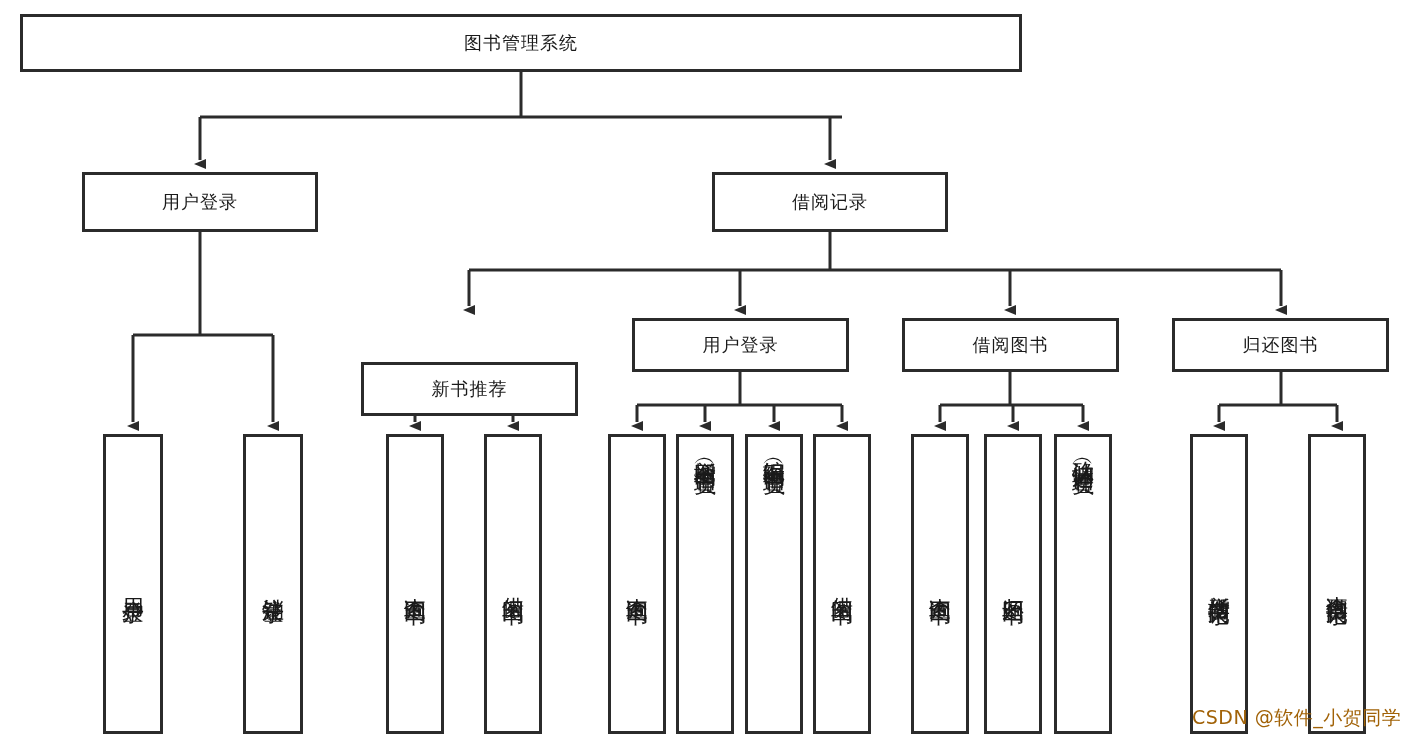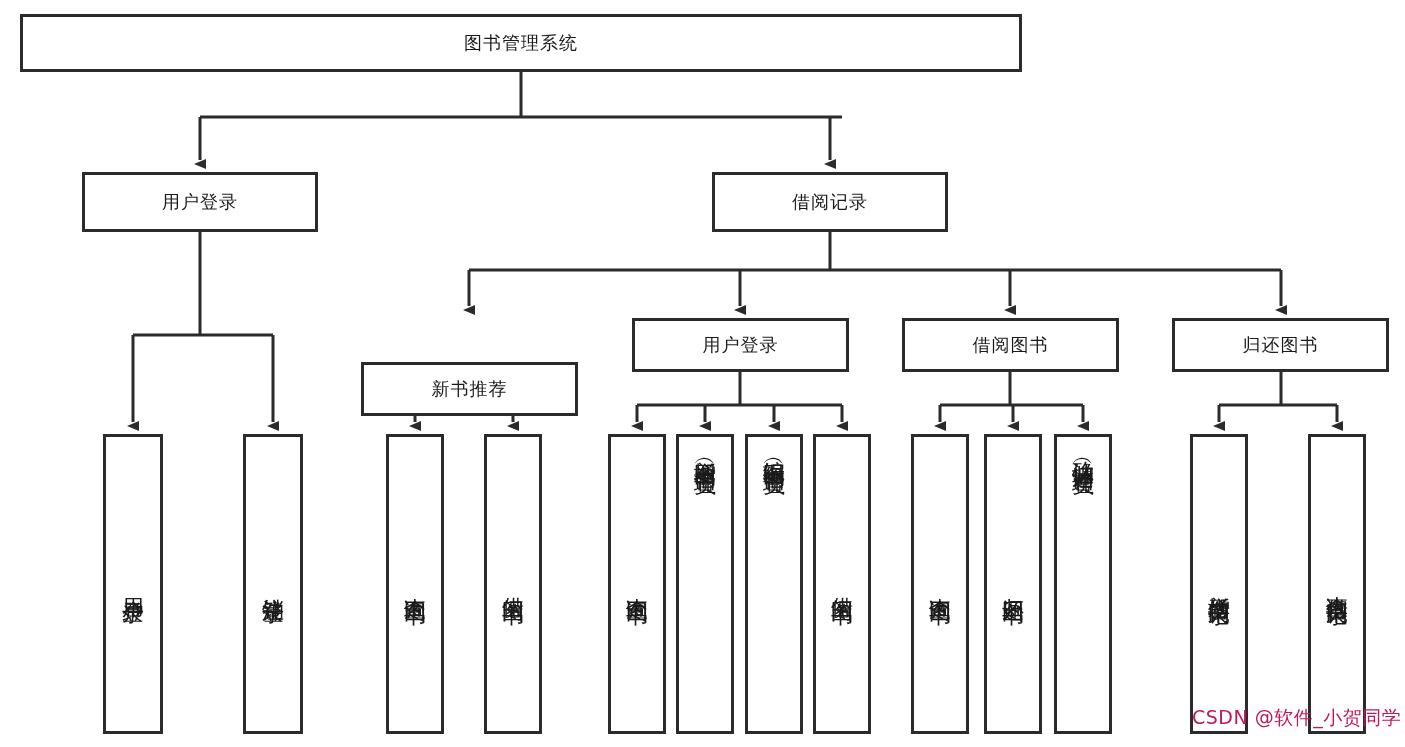--- a/index.html
+++ b/index.html
@@ -49,21 +49,21 @@
     text-orientation: upright;
     font-size: 22px;
     line-height: 1.18;
     letter-spacing: 2px;
     white-space: nowrap;
     color: #1a1a1a;
   }
   .watermark {
     position: absolute;
     font-size: 19px;
-    color: #be185d;
+    color: #a16207;
     white-space: nowrap;
     letter-spacing: 0.5px;
   }
 </style>
 </head>
 <body>
 
 <div id="canvas">
 
   <svg class="wires" viewBox="0 0 1405 747" xmlns="http://www.w3.org/2000/svg">

